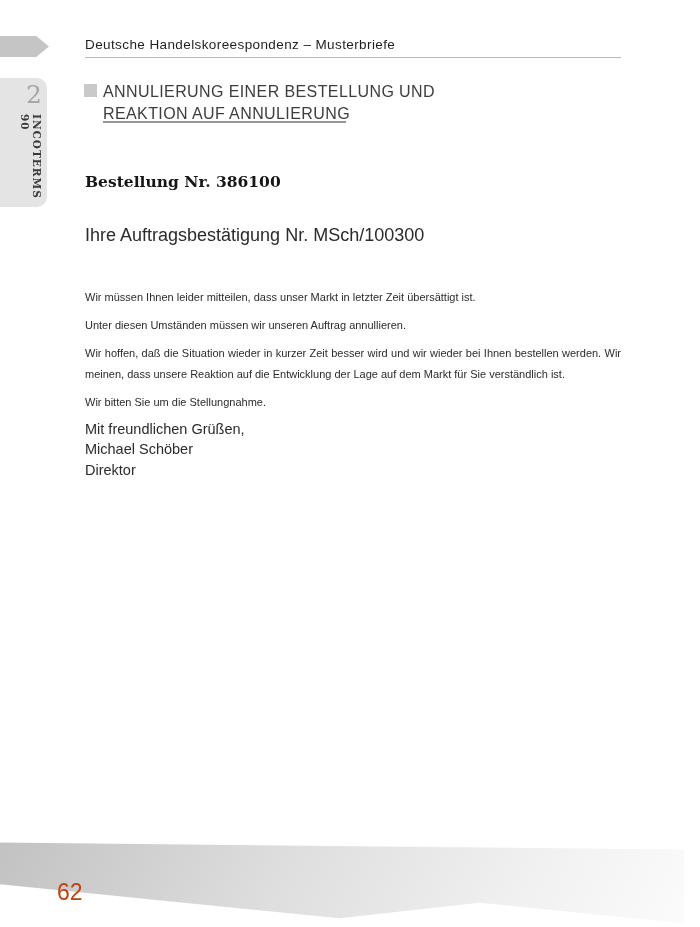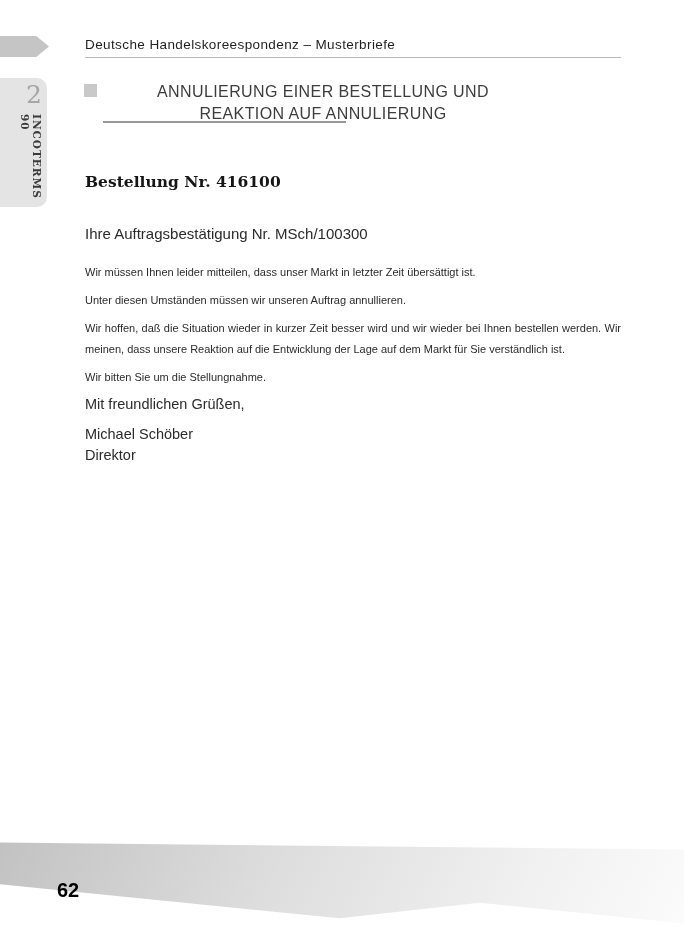--- a/index.html
+++ b/index.html
@@ -69,21 +69,20 @@
     background: #c9c9c9;
   }
   .section-title {
     position: absolute;
     left: 103px; top: 81px;
     width: 440px;
     font-size: 16px;
     line-height: 22px;
     letter-spacing: 0.4px;
     color: #3d3d3d;
-    text-align: center;
   }
   .title-underline {
     position: absolute;
     left: 103px; top: 121px;
     width: 243px; height: 2px;
     background: #989898;
   }
 
   
   .letter {
@@ -93,53 +92,53 @@
     color: #2b2b2b;
   }
   .subject {
     font-family: "DejaVu Serif", serif;
     font-weight: 700;
     font-size: 15.5px;
     color: #161616;
     margin-bottom: 34px;
   }
   .reference {
-    font-size: 15px;
-    margin-bottom: 20px;
+    font-size: 18px;
+    margin-bottom: 41px;
   }
   .para {
     font-size: 11px;
     line-height: 21px;
     text-align: justify;
     margin-bottom: 7px;
   }
   .closing {
     font-size: 14.5px;
     margin-top: 8px;
   }
   .signature {
-    margin-top: 12px;
+    margin-top: 2px;
     font-size: 14.5px;
     line-height: 20.5px;
   }
 
   
   .footer-band {
     position: absolute;
     left: 0; top: 840px;
     width: 700px; height: 87px;
     background: linear-gradient(115deg, #c2c2c2 0%, #dedede 40%, #f1f1f1 75%, #fcfcfc 100%);
     clip-path: polygon(0 3%, 100% 11%, 100% 98%, 68.5% 72%, 48.5% 90%, 0 51%);
   }
   .page-number {
     position: absolute;
     left: 57px; top: 879px;
-    font-size: 20px;
-    font-weight: 700;
-    color: #000000;
+    font-size: 23px;
+    font-weight: 400;
+    color: #c2410c;
   }
 </style>
 </head>
 <body>
 
 <div class="page">
 
   <div class="header-arrow"></div>
   <div class="running-head">Deutsche Handelskoreespondenz – Musterbriefe</div>
   <div class="header-rule"></div>
@@ -150,21 +149,21 @@
   </div>
 
   <span class="title-square"></span>
   <div class="section-title">
     <div>ANNULIERUNG EINER BESTELLUNG UND</div>
     <div>REAKTION AUF ANNULIERUNG</div>
   </div>
   <div class="title-underline"></div>
 
   <div class="letter">
-    <div class="subject">Bestellung Nr. 416100</div>
+    <div class="subject">Bestellung Nr. 386100</div>
     <div class="reference">Ihre Auftragsbestätigung Nr. MSch/100300</div>
     <p class="para">Wir müssen Ihnen leider mitteilen, dass unser Markt in letzter Zeit übersättigt ist.</p>
     <p class="para">Unter diesen Umständen müssen wir unseren Auftrag annullieren.</p>
     <p class="para">Wir hoffen, daß die Situation wieder in kurzer Zeit besser wird und wir wieder bei Ihnen bestellen werden. Wir meinen, dass unsere Reaktion auf die Entwicklung der Lage auf dem Markt für Sie verständlich ist.</p>
     <p class="para">Wir bitten Sie um die Stellungnahme.</p>
     <div class="closing">Mit freundlichen Grüßen,</div>
     <div class="signature">
       <div>Michael Schöber</div>
       <div>Direktor</div>
     </div>

